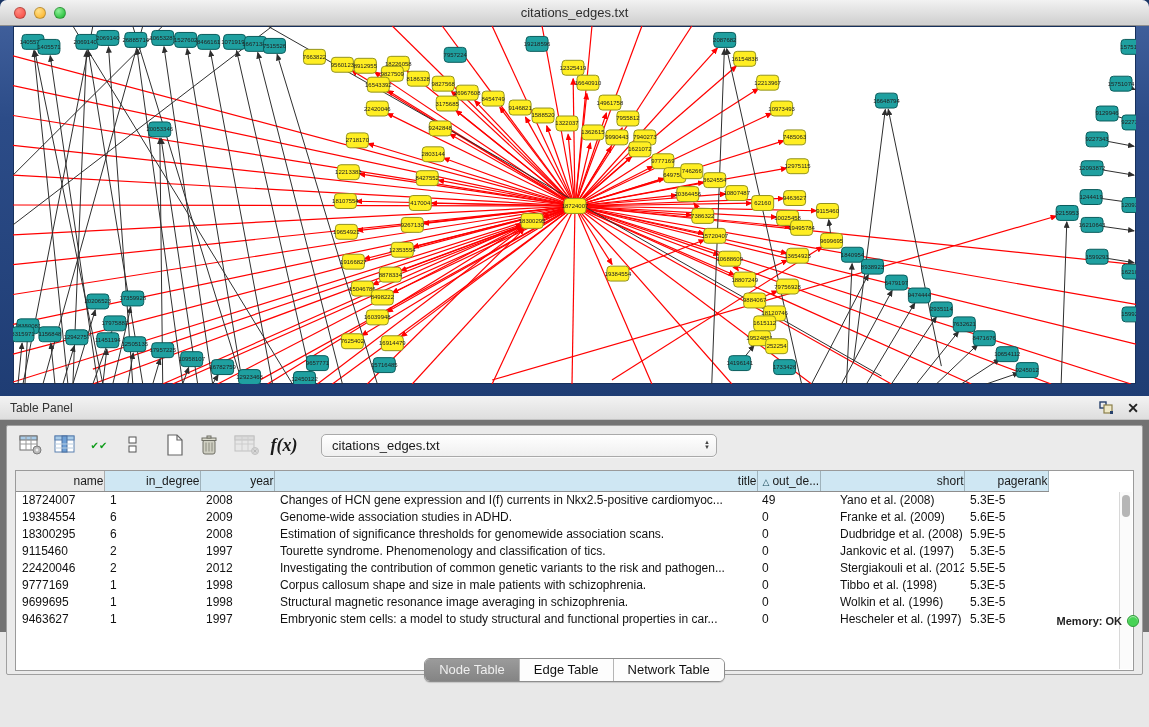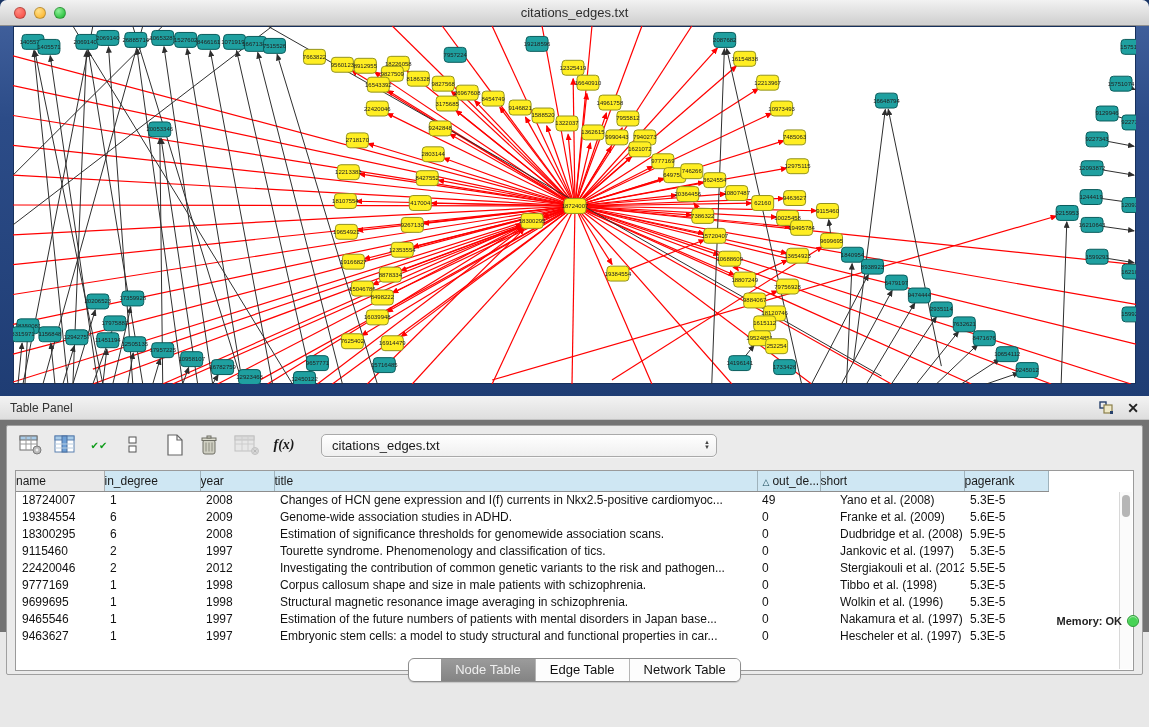--- a/index.html
+++ b/index.html
@@ -26,46 +26,46 @@
   .tp-title { font-size:12px; color:#333; flex:1; }
   .tp-actions { display:flex; align-items:center; gap:12px; }
   .tp-float svg { display:block; }
   .tp-close { font-size:14px; font-weight:bold; color:#222; line-height:1; cursor:default; }
 
   .tp-inner { margin:5px 6px 0 6px; height:250px; border:1px solid #a0a0a0; border-radius:2px;
     background:#ebebeb; position:relative; }
   .toolbar { height:38px; display:flex; align-items:center; padding-left:10px; }
   .tool { width:28px; height:26px; display:flex; align-items:center; justify-content:center; margin-right:6px; }
   .tool.disabled { opacity:.45; }
-  .tool-fx { font-family:"Liberation Serif",serif; font-style:italic; font-size:14px; font-weight:bold; color:#1a1a1a; width:34px; }
+  .tool-fx { font-family:"Liberation Serif",serif; font-style:italic; font-size:18px; font-weight:bold; color:#1a1a1a; width:34px; }
   .checks { color:#0f9c1a; font-size:10px; line-height:7px; text-align:left; }
   .combo { width:396px; height:23px; margin-left:14px; border:1px solid #a9a9a9; border-radius:5px;
     background:linear-gradient(180deg,#ffffff,#efefef); display:flex; align-items:center;
     font-size:13px; color:#1a1a1a; padding:0 6px 0 10px; box-shadow:0 1px 0 rgba(255,255,255,.7); }
   .combo-label { flex:1; }
   .combo-arrows { display:flex; flex-direction:column; font-size:6px; line-height:5px; color:#444; }
 
   .table-wrap { position:absolute; left:8px; right:8px; top:44px; bottom:3px; background:#fff;
     border:1px solid #9a9a9a; overflow:hidden; }
   table.grid { border-collapse:collapse; table-layout:fixed; width:1118px; }
-  table.grid th { height:20px; font-size:12px; font-weight:normal; color:#1a1a1a; text-align:left;
+  table.grid th { height:20px; font-size:12px; font-weight:normal; color:#1a1a1a; text-align:right;
     background:#cfe7f3; border-right:1px solid #9fb2bb; border-bottom:1px solid #8d8d8d; overflow:hidden; white-space:nowrap; }
   table.grid th.h-name { background:#e9e9e9; border-right:1px solid #adadad; }
   table.grid th.h-fill { background:#fff; border-right:none; border-bottom:1px solid #fff; }
   .sort-tri { font-size:9px; color:#184a5a; margin-right:3px; }
   table.grid td { height:17px; font-size:12px; color:#111; padding:0 2px 0 6px; white-space:nowrap; overflow:hidden; }
   table.grid td.c5 { padding-left:20px; }
   table.grid td.c4 { padding-left:5px; }
 
   .vscroll { position:absolute; top:21px; right:1px; bottom:1px; width:13px; background:#fbfbfb; border-left:1px solid #d8d8d8; }
   .vthumb { position:absolute; top:3px; left:2px; width:8px; height:22px; background:#b6b6b6; border-radius:5px; }
 
   .seg-tabs { position:absolute; left:0; right:0; top:262px; display:flex; justify-content:center; }
   .seg-group { display:inline-flex; border:1px solid #8d8d8d; border-radius:6px; overflow:hidden; background:#fff;
-    box-shadow:0 1px 1px rgba(0,0,0,.15);padding-left:32px; }
+    box-shadow:0 1px 1px rgba(0,0,0,.15); }
   .seg-tab { padding:3px 14px 4px 14px; font-size:13px; color:#111; border-right:1px solid #b5b5b5; background:#fdfdfd; cursor:default; }
   .seg-tab:last-child { border-right:none; }
   .seg-tab.active { background:linear-gradient(180deg,#9b9b9b,#848484); color:#efefef; }
 
   .statusbar { position:absolute; right:10px; bottom:5px; display:flex; align-items:center; gap:5px;font-weight:bold; }
   .status-text { font-size:11px; color:#222; }
   .status-dot { width:12px; height:12px; border-radius:50%; background:#46d354; border:1px solid #2f9e3a;
     box-shadow:inset 0 1px 1px rgba(255,255,255,.6); }
 </style>
 </head>
@@ -946,30 +946,20 @@
               <td class="c0">9699695</td>
               <td class="c1">1</td>
               <td class="c2">1998</td>
               <td class="c3">Structural magnetic resonance image averaging in schizophrenia.</td>
               <td class="c4">0</td>
               <td class="c5">Wolkin et al. (1996)</td>
               <td class="c6">5.3E-5</td>
               <td></td>
             </tr>
             <tr>
-              <td class="c0">9465546</td>
-              <td class="c1">1</td>
-              <td class="c2">1997</td>
-              <td class="c3">Estimation of the future numbers of patients with mental disorders in Japan base...</td>
-              <td class="c4">0</td>
-              <td class="c5">Nakamura et al. (1997)</td>
-              <td class="c6">5.3E-5</td>
-              <td></td>
-            </tr>
-            <tr>
               <td class="c0">9463627</td>
               <td class="c1">1</td>
               <td class="c2">1997</td>
               <td class="c3">Embryonic stem cells: a model to study structural and functional properties in car...</td>
               <td class="c4">0</td>
               <td class="c5">Hescheler et al. (1997)</td>
               <td class="c6">5.3E-5</td>
               <td></td>
             </tr>
           </tbody>

